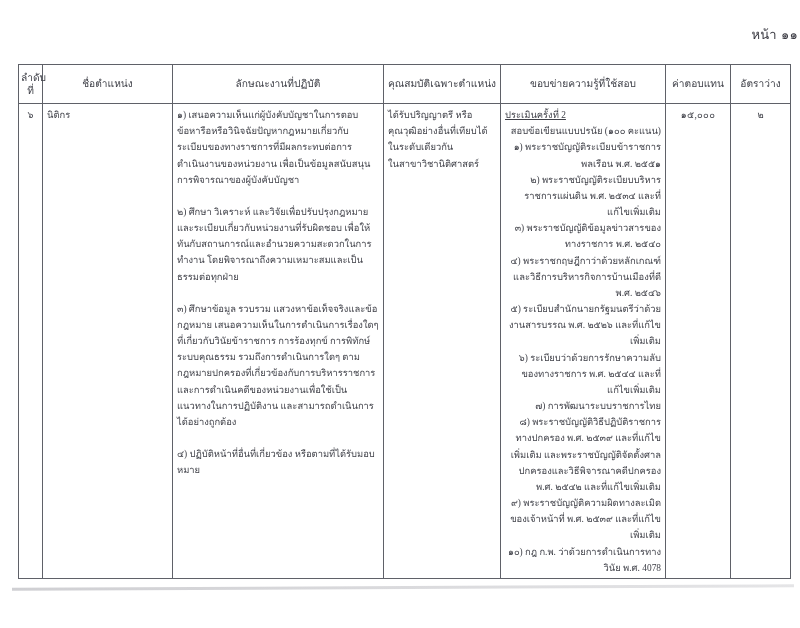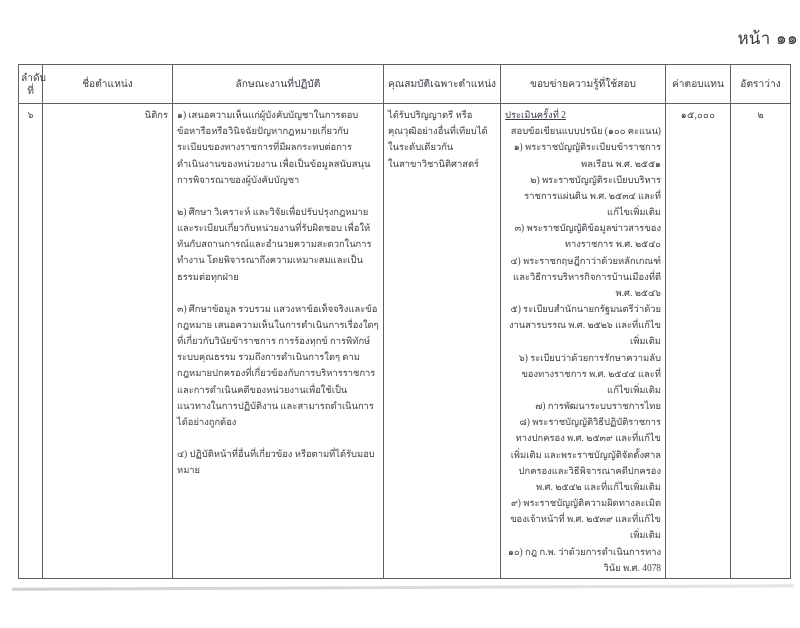--- a/index.html
+++ b/index.html
@@ -14,21 +14,21 @@
     font-family: "DejaVu Sans", "Liberation Sans", sans-serif;
     color: #3a3a42;
     overflow: hidden;
   }
 
   
   .page-header {
     position: absolute;
     top: 24px;
     right: 2px;
-    font-size: 17px;
+    font-size: 13px;
     color: #3a3a42;
     letter-spacing: .2px;
     white-space: nowrap;
   }
 
   
   .doc-table {
     position: absolute;
     left: 18px;
     top: 64px;
@@ -57,21 +57,21 @@
 
   
   col.c-no      { width: 24px;  }
   col.c-title   { width: 130px; }
   col.c-duties  { width: 211px; }
   col.c-quals   { width: 117px; }
   col.c-scope   { width: 165px; }
   col.c-pay     { width: 65px;  }
   col.c-vac     { width: 60px;  }
   .cell-no     { text-align: center; font-size: 10px; padding-top: 5px; }
-  .cell-title  { padding-left: 7px; font-size: 10px; padding-top: 5px; text-align: right; }
+  .cell-title  { padding-left: 7px; font-size: 10px; padding-top: 5px; }
   .cell-pay    { text-align: center; font-size: 9.6px; padding-top: 6px; letter-spacing: .3px; }
   .cell-vac    { text-align: center; font-size: 9.6px; padding-top: 6px; }
 
   .para {
     margin: 0;
     padding: 0;
   }
   .para + .para { margin-top: 16px; }
 
   .scope-heading {

